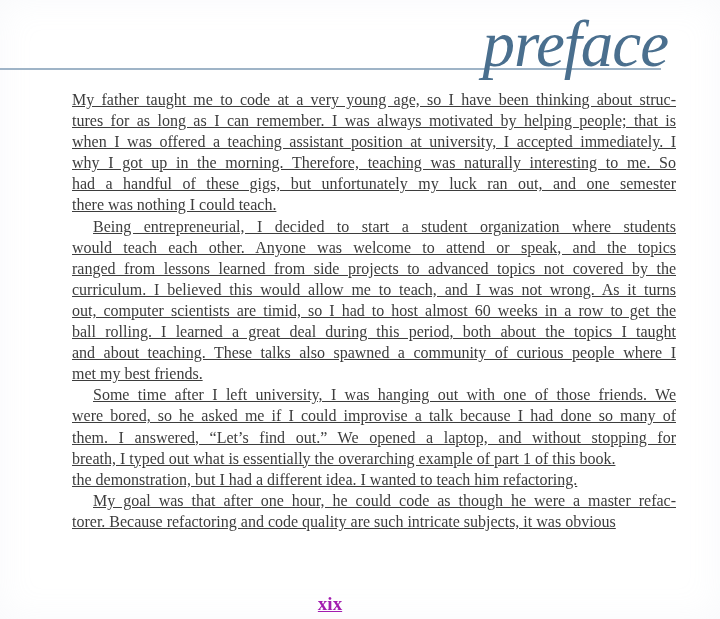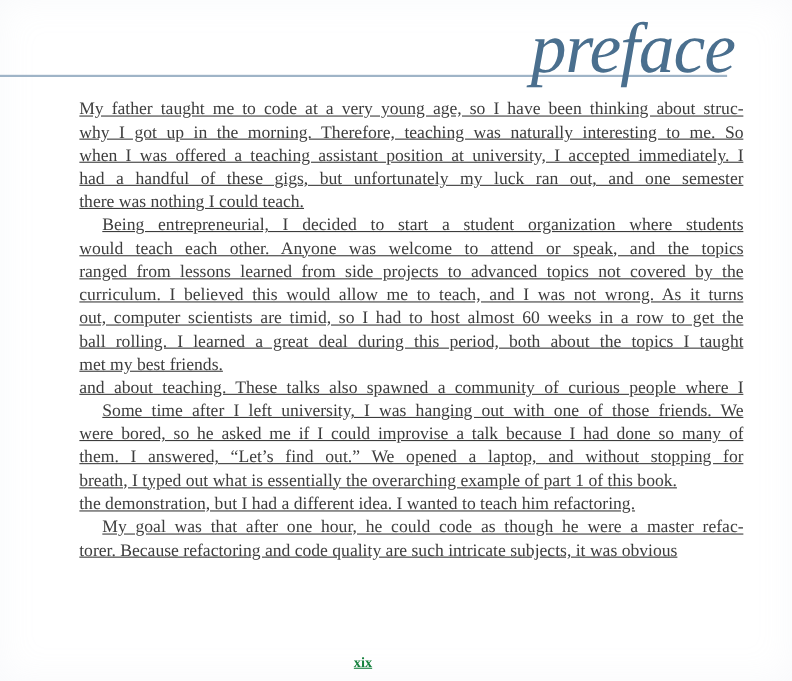--- a/index.html
+++ b/index.html
@@ -62,50 +62,51 @@
   }
   .footer {
     position: absolute;
     top: 593px;
     left: 0;
     width: 660px;
     text-align: center;
   }
   .folio {
     font-weight: bold;
-    font-size: 13px;
-    color: #15803d;
+    font-size: 19px;
+    color: #a21caf;
     text-decoration: underline;
   }
 </style>
 </head>
 <body>
 
 <div class="page">
   <div class="header">
     <span class="title">preface</span>
   </div>
   <div class="rule"></div>
   <div class="body">
       <div class="para">
         <div class="line">My father taught me to code at a very young age, so I have been thinking about struc-</div>
+        <div class="line">tures for as long as I can remember. I was always motivated by helping people; that is</div>
+        <div class="line">when I was offered a teaching assistant position at university, I accepted immediately. I</div>
         <div class="line">why I got up in the morning. Therefore, teaching was naturally interesting to me. So</div>
-        <div class="line">when I was offered a teaching assistant position at university, I accepted immediately. I</div>
         <div class="line">had a handful of these gigs, but unfortunately my luck ran out, and one semester</div>
         <div class="line last">there was nothing I could teach.</div>
       </div>
       <div class="para">
         <div class="line indent">Being entrepreneurial, I decided to start a student organization where students</div>
         <div class="line">would teach each other. Anyone was welcome to attend or speak, and the topics</div>
         <div class="line">ranged from lessons learned from side projects to advanced topics not covered by the</div>
         <div class="line">curriculum. I believed this would allow me to teach, and I was not wrong. As it turns</div>
         <div class="line">out, computer scientists are timid, so I had to host almost 60 weeks in a row to get the</div>
         <div class="line">ball rolling. I learned a great deal during this period, both about the topics I taught</div>
+        <div class="line">and about teaching. These talks also spawned a community of curious people where I</div>
         <div class="line last">met my best friends.</div>
-        <div class="line">and about teaching. These talks also spawned a community of curious people where I</div>
       </div>
       <div class="para">
         <div class="line indent">Some time after I left university, I was hanging out with one of those friends. We</div>
         <div class="line">were bored, so he asked me if I could improvise a talk because I had done so many of</div>
         <div class="line">them. I answered, “Let’s find out.” We opened a laptop, and without stopping for</div>
         <div class="line last">breath, I typed out what is essentially the overarching example of part 1 of this book.</div>
       </div>
       <div class="para">
         <div class="line last">the demonstration, but I had a different idea. I wanted to teach him refactoring.</div>
       </div>

